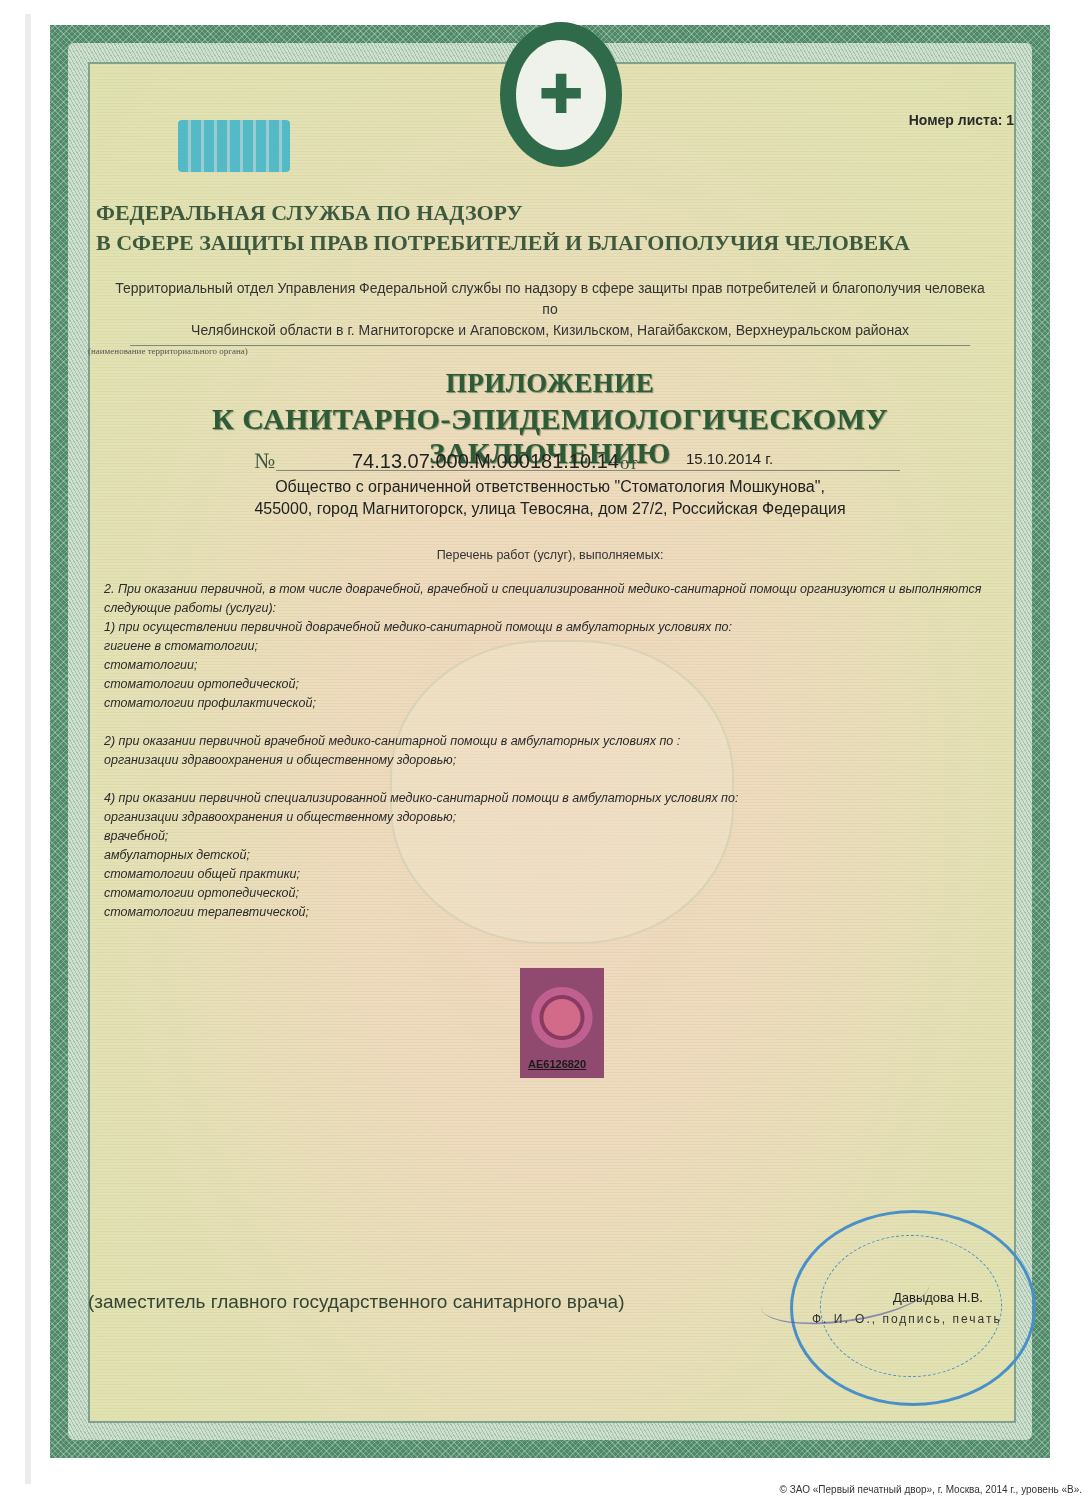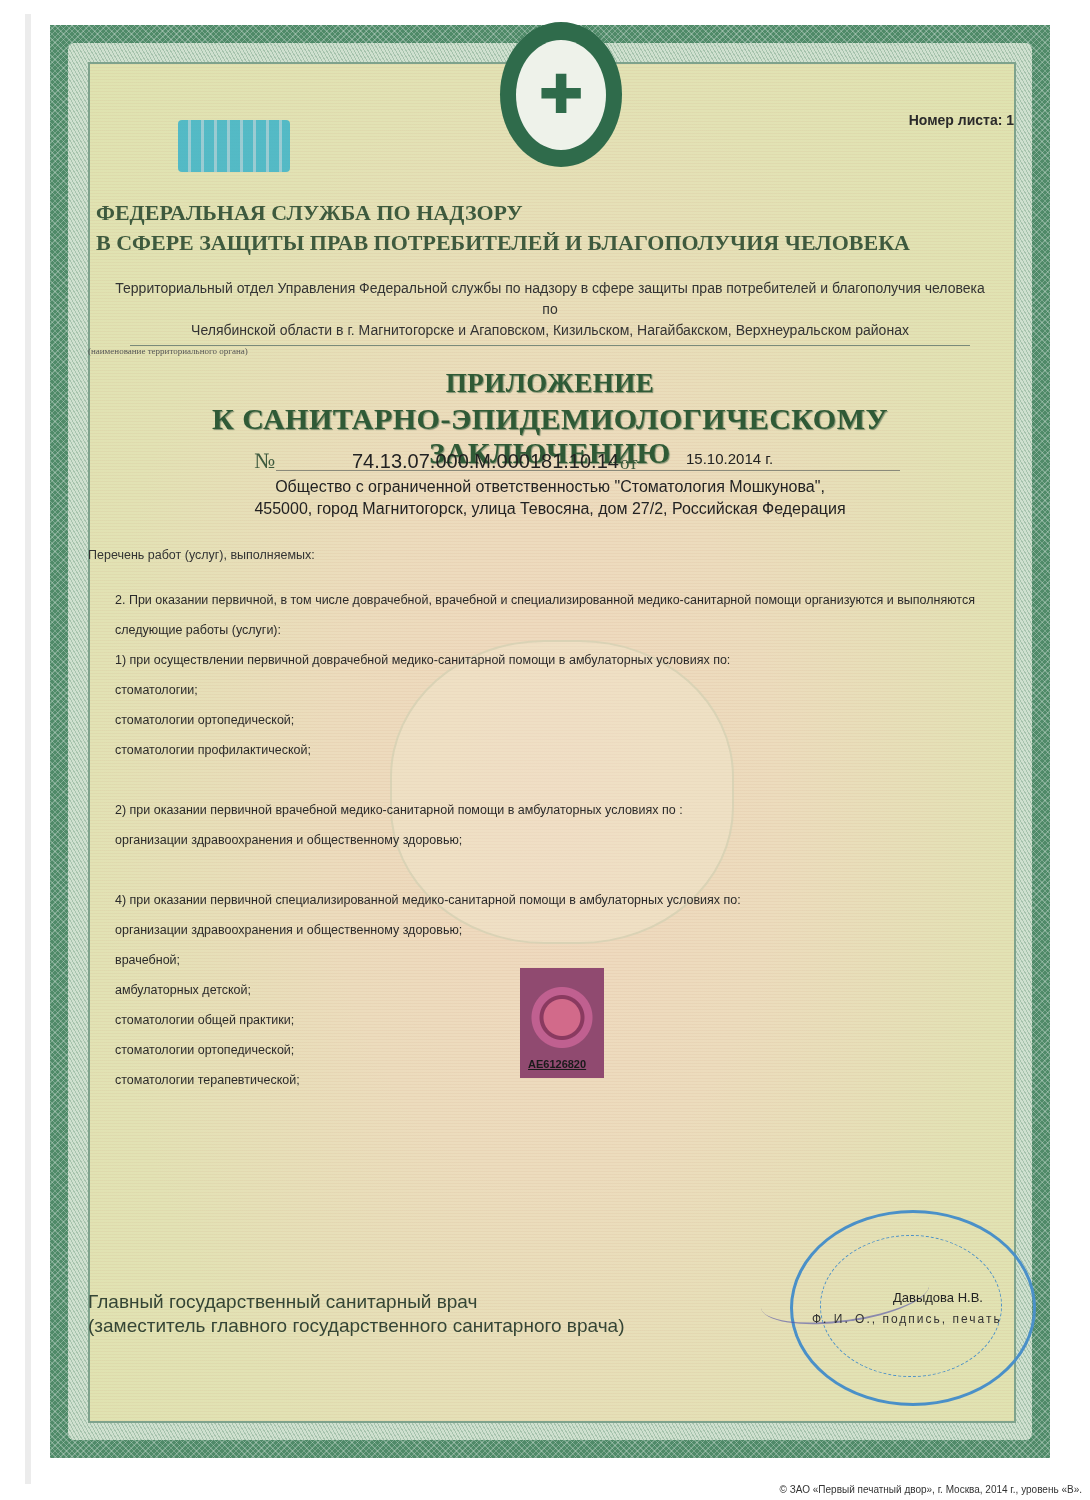--- a/index.html
+++ b/index.html
@@ -30,23 +30,23 @@
   .main-title { position:absolute; left:88px; width:924px; text-align:center; font-family:"Liberation Serif", serif; font-weight:bold; color:#2f5a36; text-shadow:1px 1px 1px #7e8e6e; letter-spacing:0.5px; }
   .mt1 { top:368px; font-size:27px; }
   .mt2 { top:402px; font-size:30px; }
   .numline { position:absolute; top:448px; left:240px; width:680px; height:28px; }
   .numline .no { position:absolute; left:14px; top:0; font-family:"Liberation Serif", serif; font-size:22px; color:#3e5a3e; }
   .numline .num { position:absolute; left:112px; top:2px; font-size:20px; color:#222; }
   .numline .ot { position:absolute; left:380px; top:4px; font-family:"Liberation Serif", serif; font-size:19px; color:#3e5a3e; }
   .numline .date { position:absolute; left:446px; top:2px; font-size:15px; color:#222; }
   .numline .ul { position:absolute; left:36px; right:20px; top:22px; border-top:1px solid #8a8a7a; }
   .org { position:absolute; left:88px; width:924px; text-align:center; font-size:16px; line-height:22px; color:#222; top:476px; }
-  .works-caption { position:absolute; left:88px; width:924px; top:548px; text-align:left; font-size:12.5px; color:#333; }
+  .works-caption { position:absolute; left:88px; width:924px; top:548px; text-align:center; font-size:12.5px; color:#333; }
   .body-text { position:absolute; left:104px; top:580px; width:920px; font-size:12.5px; line-height:19px; color:#2a2a2a; }
-  .body-text p { margin:11px; }
+  .body-text p { margin:0;font-style:italic; }
   .gap { height:19px; }
   .watermark { position:absolute; left:390px; top:640px; width:340px; height:300px; border-radius:45%; border:2px solid rgba(200,200,170,0.55); background:rgba(240,236,210,0.35); }
   .hologram-stamp { position:absolute; left:520px; top:968px; width:84px; height:110px; background:#a05070;
     background-image: radial-gradient(circle at 50% 45%, #d26a8a 0 18px, #8a3a60 19px 22px, #c06090 23px 30px, #904a70 31px); }
   .holo-code { position:absolute; left:528px; top:1058px; font-size:11px; color:#1a1a1a; font-weight:bold;text-decoration:underline; }
   .seal { position:absolute; left:790px; top:1210px; width:240px; height:190px; border-radius:50%; border:3px solid #4a90c8; }
   .seal-inner { position:absolute; left:820px; top:1235px; width:180px; height:140px; border-radius:50%; border:1px dashed #4a90c8; }
   .signature { position:absolute; left:760px; top:1270px; width:170px; height:50px; border-bottom:2px solid rgba(80,80,170,0.6); transform:rotate(-8deg); border-radius:50%; }
   .signer { position:absolute; left:88px; top:1290px; width:700px; font-size:19px; line-height:24px; color:#354535; }
   .signer p { margin:0; }
@@ -97,41 +97,41 @@
 </div>
 
 <div class="works-caption">Перечень работ (услуг), выполняемых:</div>
 
 <div class="watermark"></div>
 
 <div class="body-text">
   <p>2. При оказании первичной, в том числе доврачебной, врачебной и специализированной медико-санитарной помощи организуются и выполняются</p>
   <p>следующие работы (услуги):</p>
   <p>1) при осуществлении первичной доврачебной медико-санитарной помощи в амбулаторных условиях по:</p>
+  <p>гигиене в стоматологии;</p>
   <p>стоматологии;</p>
   <p>стоматологии ортопедической;</p>
   <p>стоматологии профилактической;</p>
   <div class="gap"></div>
   <p>2) при оказании первичной врачебной медико-санитарной помощи в амбулаторных условиях по :</p>
   <p>организации здравоохранения и общественному здоровью;</p>
   <div class="gap"></div>
   <p>4) при оказании первичной специализированной медико-санитарной помощи в амбулаторных условиях по:</p>
   <p>организации здравоохранения и общественному здоровью;</p>
   <p>врачебной;</p>
   <p>амбулаторных детской;</p>
   <p>стоматологии общей практики;</p>
   <p>стоматологии ортопедической;</p>
   <p>стоматологии терапевтической;</p>
 </div>
 
 <div class="hologram-stamp"></div>
 <div class="holo-code">АЕ6126820</div>
 
 <div class="signer">
-  <p>Главный государственный санитарный врач</p>
   <p>(заместитель главного государственного санитарного врача)</p>
 </div>
 
 <div class="seal"></div>
 <div class="seal-inner"></div>
 <div class="signature"></div>
 <div class="sign-name">Давыдова Н.В.</div>
 <div class="sign-caption">Ф. И. О.,  подпись,  печать</div>
 
 <div class="printer">© ЗАО «Первый печатный двор», г. Москва, 2014 г., уровень «В».</div>

